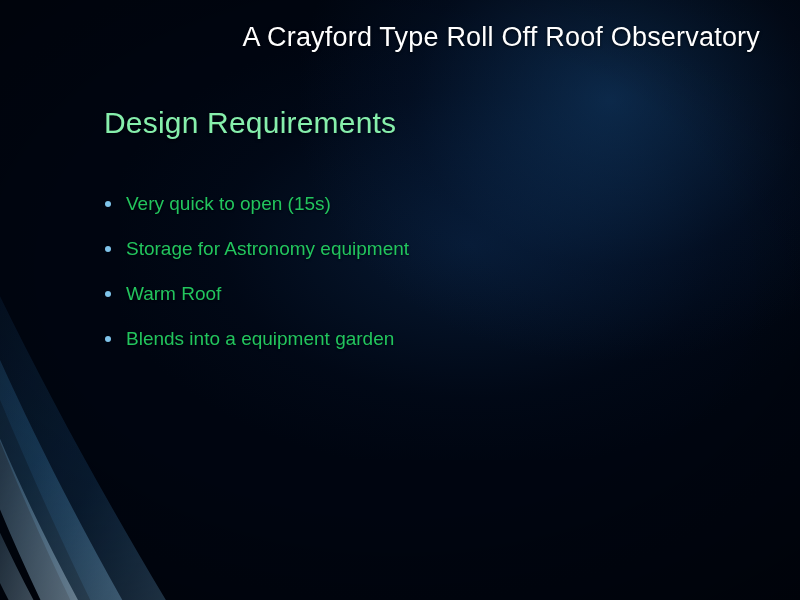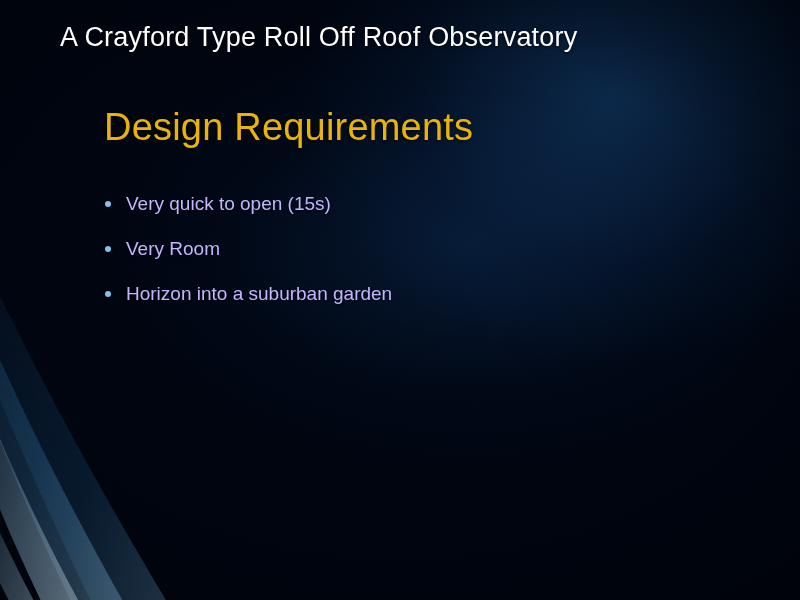--- a/index.html
+++ b/index.html
@@ -67,51 +67,51 @@
     z-index: 5;
     width: 800px;
     height: 600px;
   }
 
   .slide-title {
     position: absolute;
     left: 60px;
     top: 22px;
     width: 700px;
-    text-align: left;
+    text-align: right;
     color: #ffffff;
     font-size: 27px;
     font-weight: normal;
     letter-spacing: 0.2px;
     text-shadow: 0 1px 3px rgba(0,0,0,0.65);
   }
 
   .subtitle {
     position: absolute;
     left: 104px;
     top: 106px;
-    color: #eab308;
-    font-size: 38px;
+    color: #86efac;
+    font-size: 30px;
     font-weight: normal;
     letter-spacing: 0.2px;
     text-shadow: 0 1px 3px rgba(0,0,0,0.6);
   }
 
   .bullets {
     position: absolute;
     left: 104px;
     top: 190px;
     width: 660px;
     list-style: none;
     margin: 0;
     padding: 0;
   }
   .bullet {
     position: relative;
-    color: #c4b5fd;
+    color: #22c55e;
     font-size: 19px;
     line-height: 28px;
     padding-left: 22px;
     margin-bottom: 17px;
     text-shadow: 0 1px 2px rgba(0,0,0,0.55);
     white-space: nowrap;
   }
   .bullet .dot {
     position: absolute;
     left: 1px;
@@ -165,22 +165,26 @@
 
     <div class="subtitle">Design Requirements</div>
 
     <ul class="bullets">
       <li class="bullet">
         <span class="dot"></span>
         <span>Very quick to open (15s)</span>
       </li>
       <li class="bullet">
         <span class="dot"></span>
-        <span>Very Room</span>
+        <span>Storage for Astronomy equipment</span>
       </li>
       <li class="bullet">
         <span class="dot"></span>
-        <span>Horizon into a suburban garden</span>
+        <span>Warm Roof</span>
+      </li>
+      <li class="bullet">
+        <span class="dot"></span>
+        <span>Blends into a equipment garden</span>
       </li>
     </ul>
 
   </div>
 </div>
 
 </body></html>

